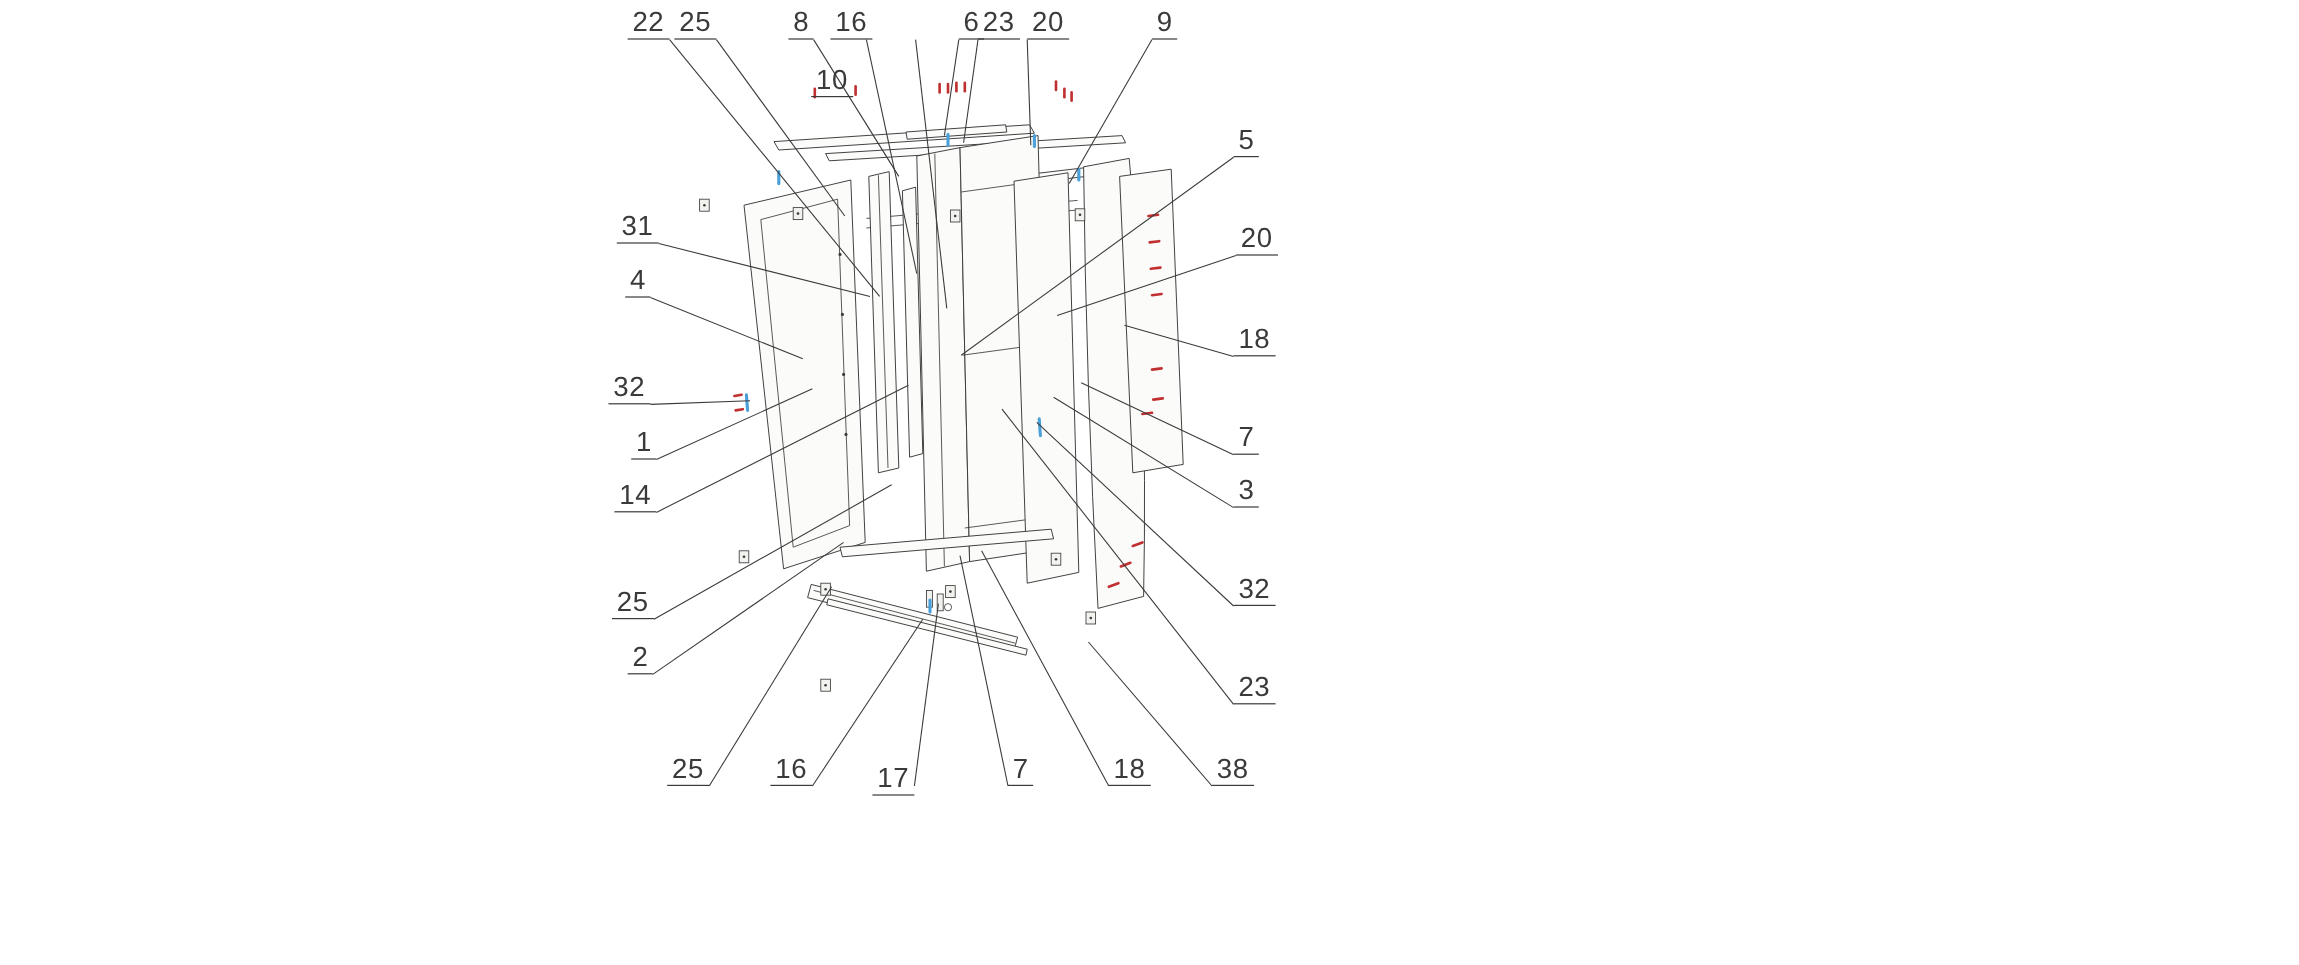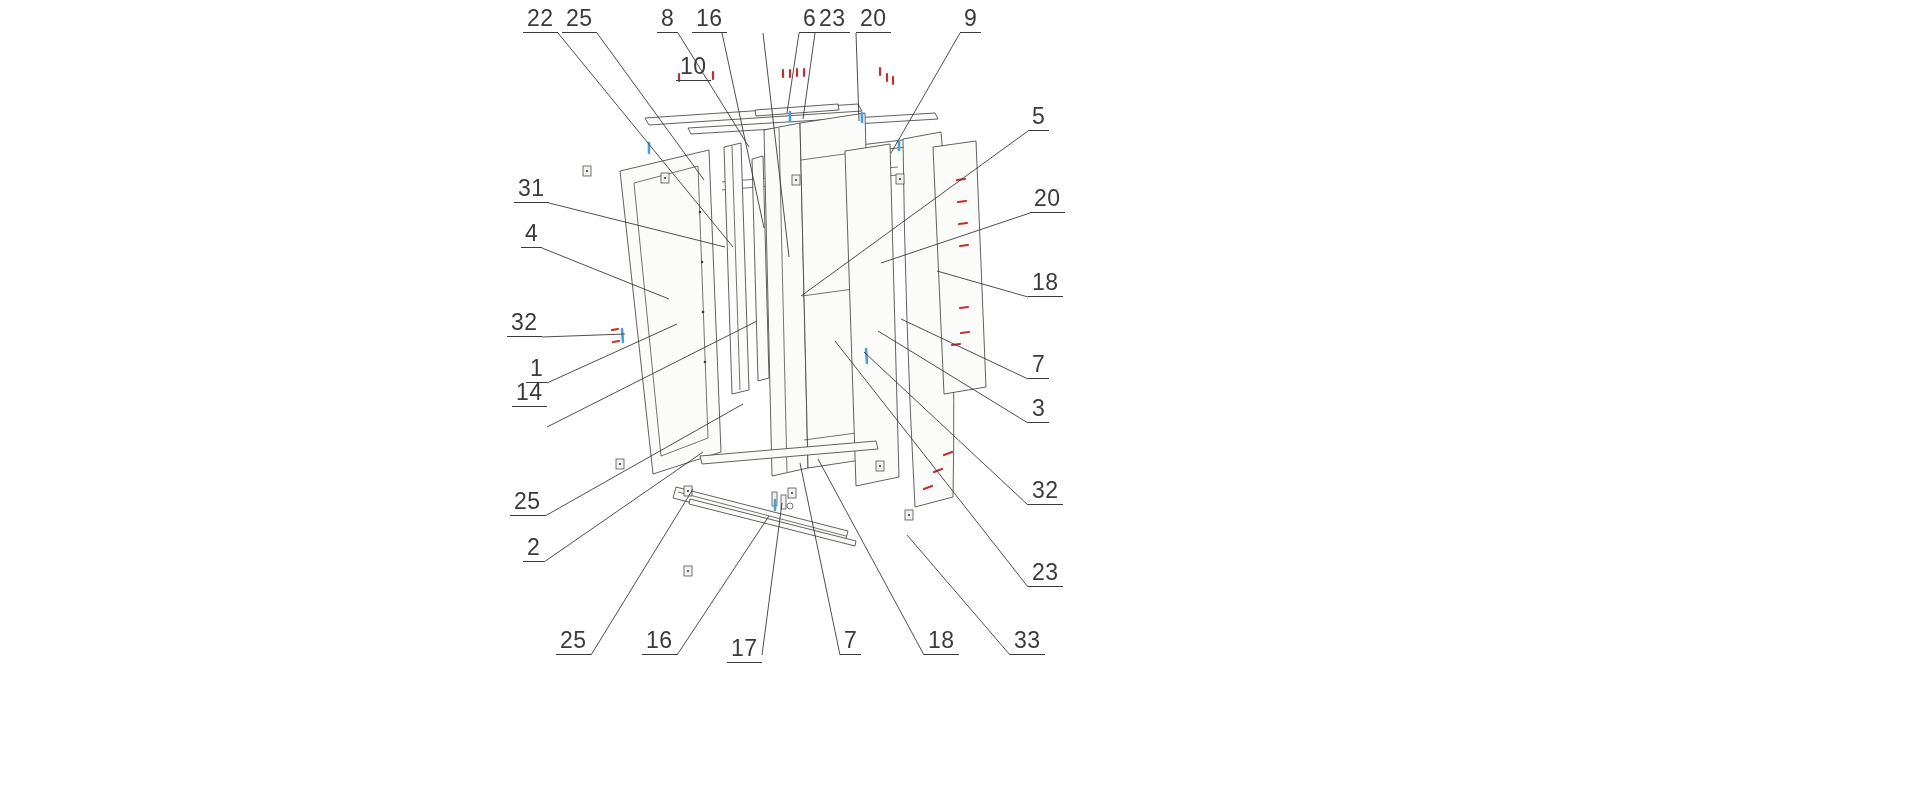--- a/index.html
+++ b/index.html
@@ -205,23 +205,23 @@
       <div class="callout" style="left: 1030px; top: 186px;">20</div>
       <div class="callout" style="left: 1028px; top: 270px;">18</div>
       <div class="callout" style="left: 1028px; top: 352px;">7</div>
       <div class="callout" style="left: 1028px; top: 396px;">3</div>
       <div class="callout" style="left: 1028px; top: 478px;">32</div>
       <div class="callout" style="left: 1028px; top: 560px;">23</div>
       <div class="callout" style="left: 514px; top: 176px;">31</div>
       <div class="callout" style="left: 521px; top: 221px;">4</div>
       <div class="callout" style="left: 507px; top: 310px;">32</div>
       <div class="callout" style="left: 526px; top: 356px;">1</div>
-      <div class="callout" style="left: 512px; top: 380px;">14</div>
+      <div class="callout" style="left: 512px; top: 400px;">14</div>
       <div class="callout" style="left: 510px; top: 489px;">25</div>
       <div class="callout" style="left: 523px; top: 535px;">2</div>
       <div class="callout" style="left: 556px; top: 628px;">25</div>
       <div class="callout" style="left: 642px; top: 628px;">16</div>
       <div class="callout" style="left: 727px; top: 636px;">17</div>
       <div class="callout" style="left: 840px; top: 628px;">7</div>
       <div class="callout" style="left: 924px; top: 628px;">18</div>
-      <div class="callout" style="left: 1010px; top: 628px;">33</div>
+      <div class="callout" style="left: 1010px; top: 628px;">38</div>
     </div>
 </div>
 
 </body></html>

